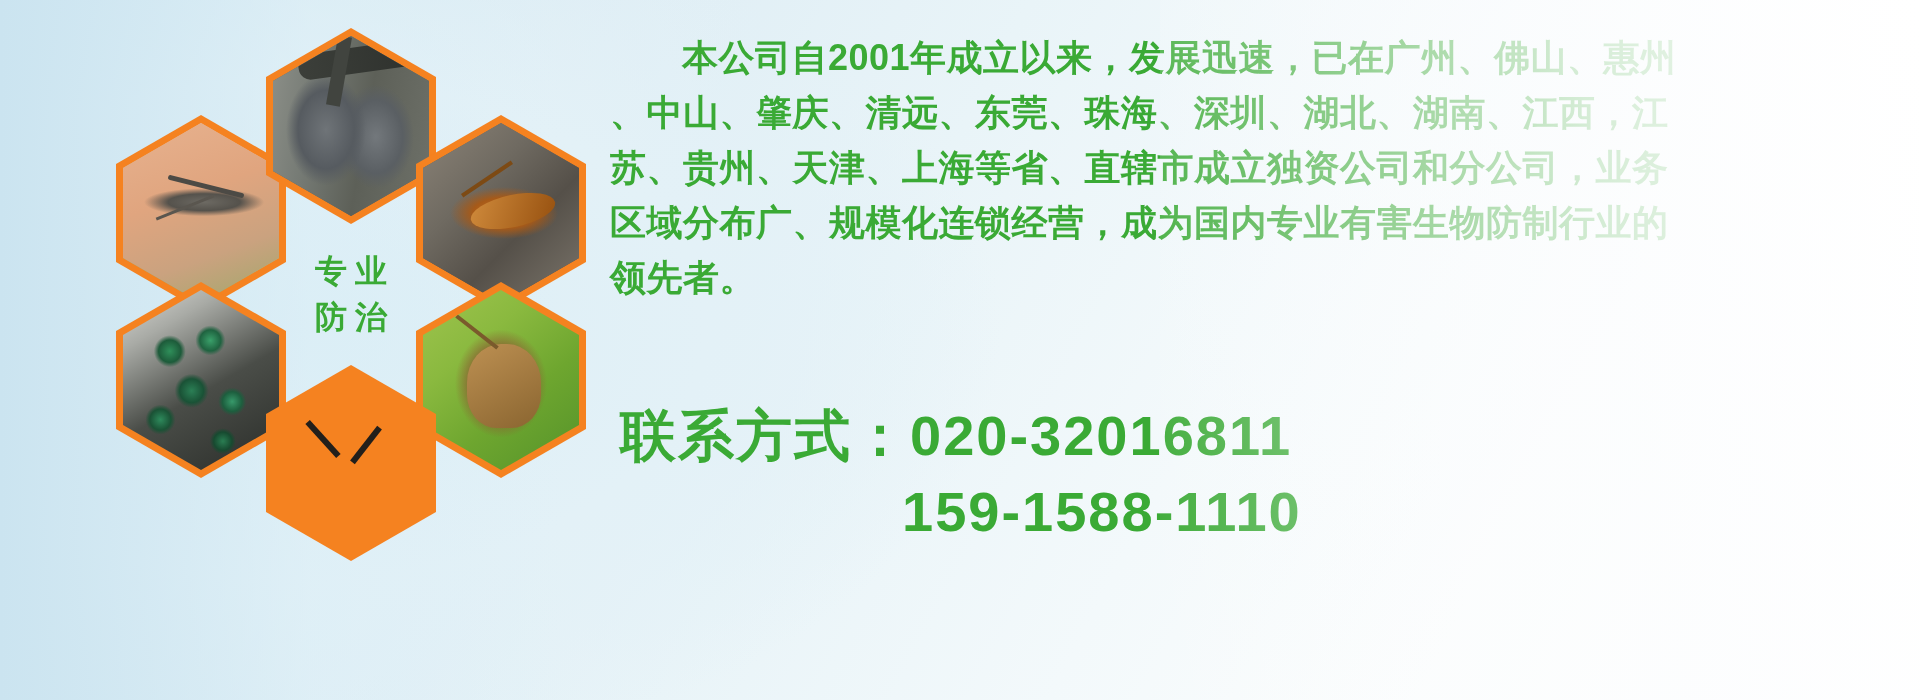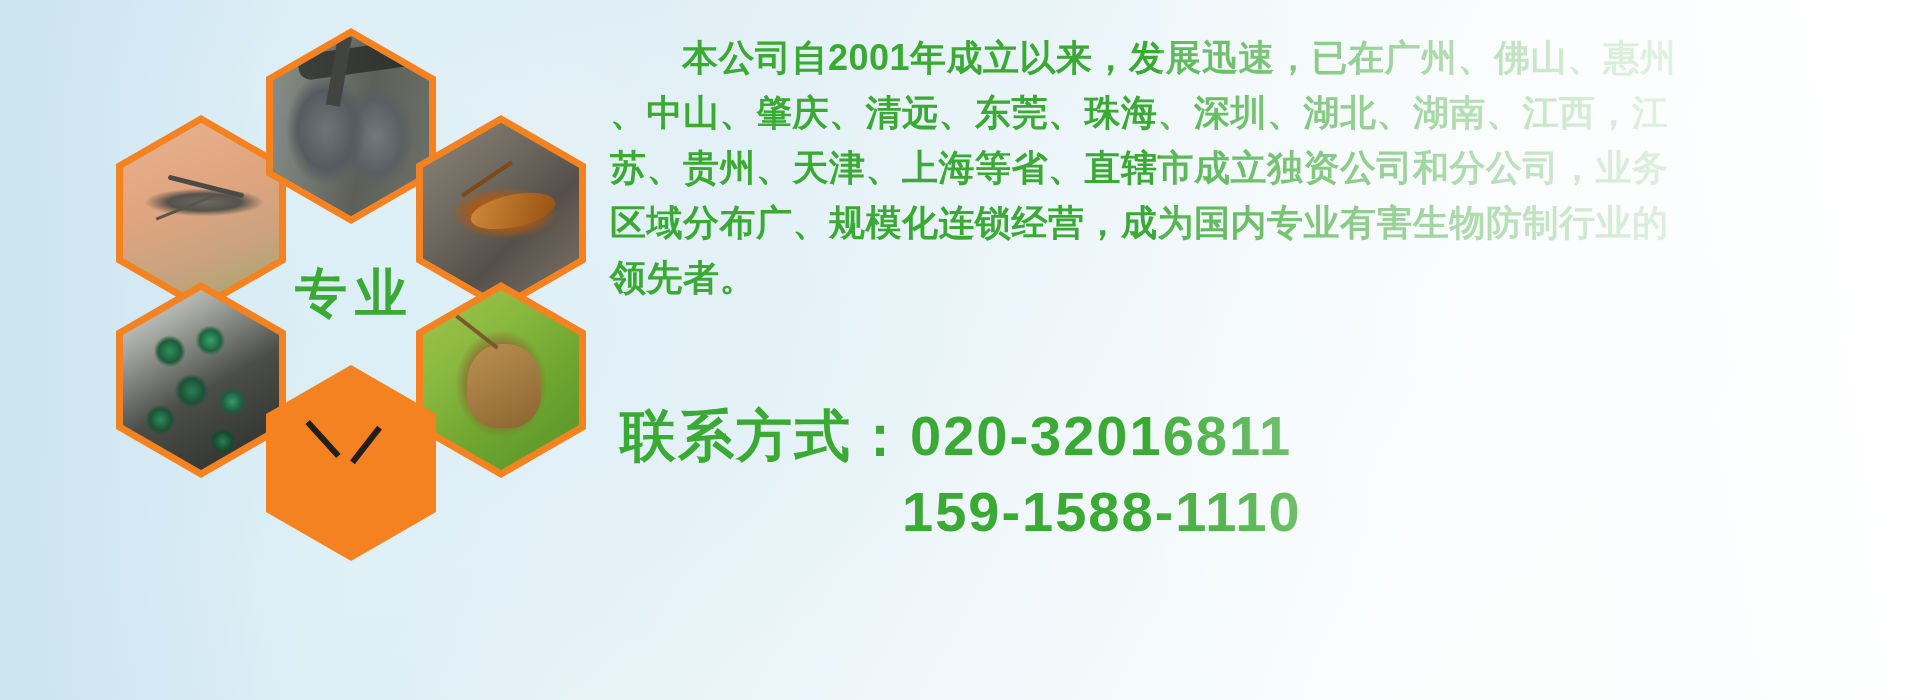--- a/index.html
+++ b/index.html
@@ -46,21 +46,21 @@
   .hex.h-center{left:186px;top:196px;background:transparent;}
   .hex.h-stink{left:336px;top:282px;}
   .hex.h-ant{left:186px;top:365px;}
 
   .hex.h-center .inner{
     width:170px;height:196px;
     background:transparent;display:flex;flex-direction:column;
     align-items:center;justify-content:center;
   }
   .hex-label{
-    color:#3aaa35;font-weight:700;font-size:52px;letter-spacing:8px;
+    color:#3aaa35;font-weight:700;font-size:32px;letter-spacing:8px;
     line-height:1.45;text-align:center;text-indent:8px;
     font-family:"Liberation Sans","DejaVu Sans",sans-serif;
   }
 
   
   .art.mosquito{
     background:
       radial-gradient(ellipse 60px 14px at 52% 44%, #6d6a63 0%, #55524c 60%, rgba(85,82,76,0) 100%),
       linear-gradient(70deg, rgba(120,110,95,.55) 0 6px, rgba(0,0,0,0) 6px 20px),
       linear-gradient(160deg,#e7b28f 0%,#e0a57f 40%,#caa27f 70%,#9fa86a 100%),
@@ -198,20 +198,21 @@
 
     <div class="hex h-ant">
       <div class="inner">
         <div class="art ant"></div>
       </div>
     </div>
 
     <div class="hex h-center">
       <div class="inner">
         <div class="hex-label">专业</div>
+        <div class="hex-label">防治</div>
       </div>
     </div>
   </div>
 
   <div class="copy">
     <div class="paragraph">
       <span class="p-line first">本公司自2001年成立以来，发展迅速，已在广州、佛山、惠州</span>
       <span class="p-line">、中山、肇庆、清远、东莞、珠海、深圳、湖北、湖南、江西，江</span>
       <span class="p-line">苏、贵州、天津、上海等省、直辖市成立独资公司和分公司，业务</span>
       <span class="p-line">区域分布广、规模化连锁经营，成为国内专业有害生物防制行业的</span>

